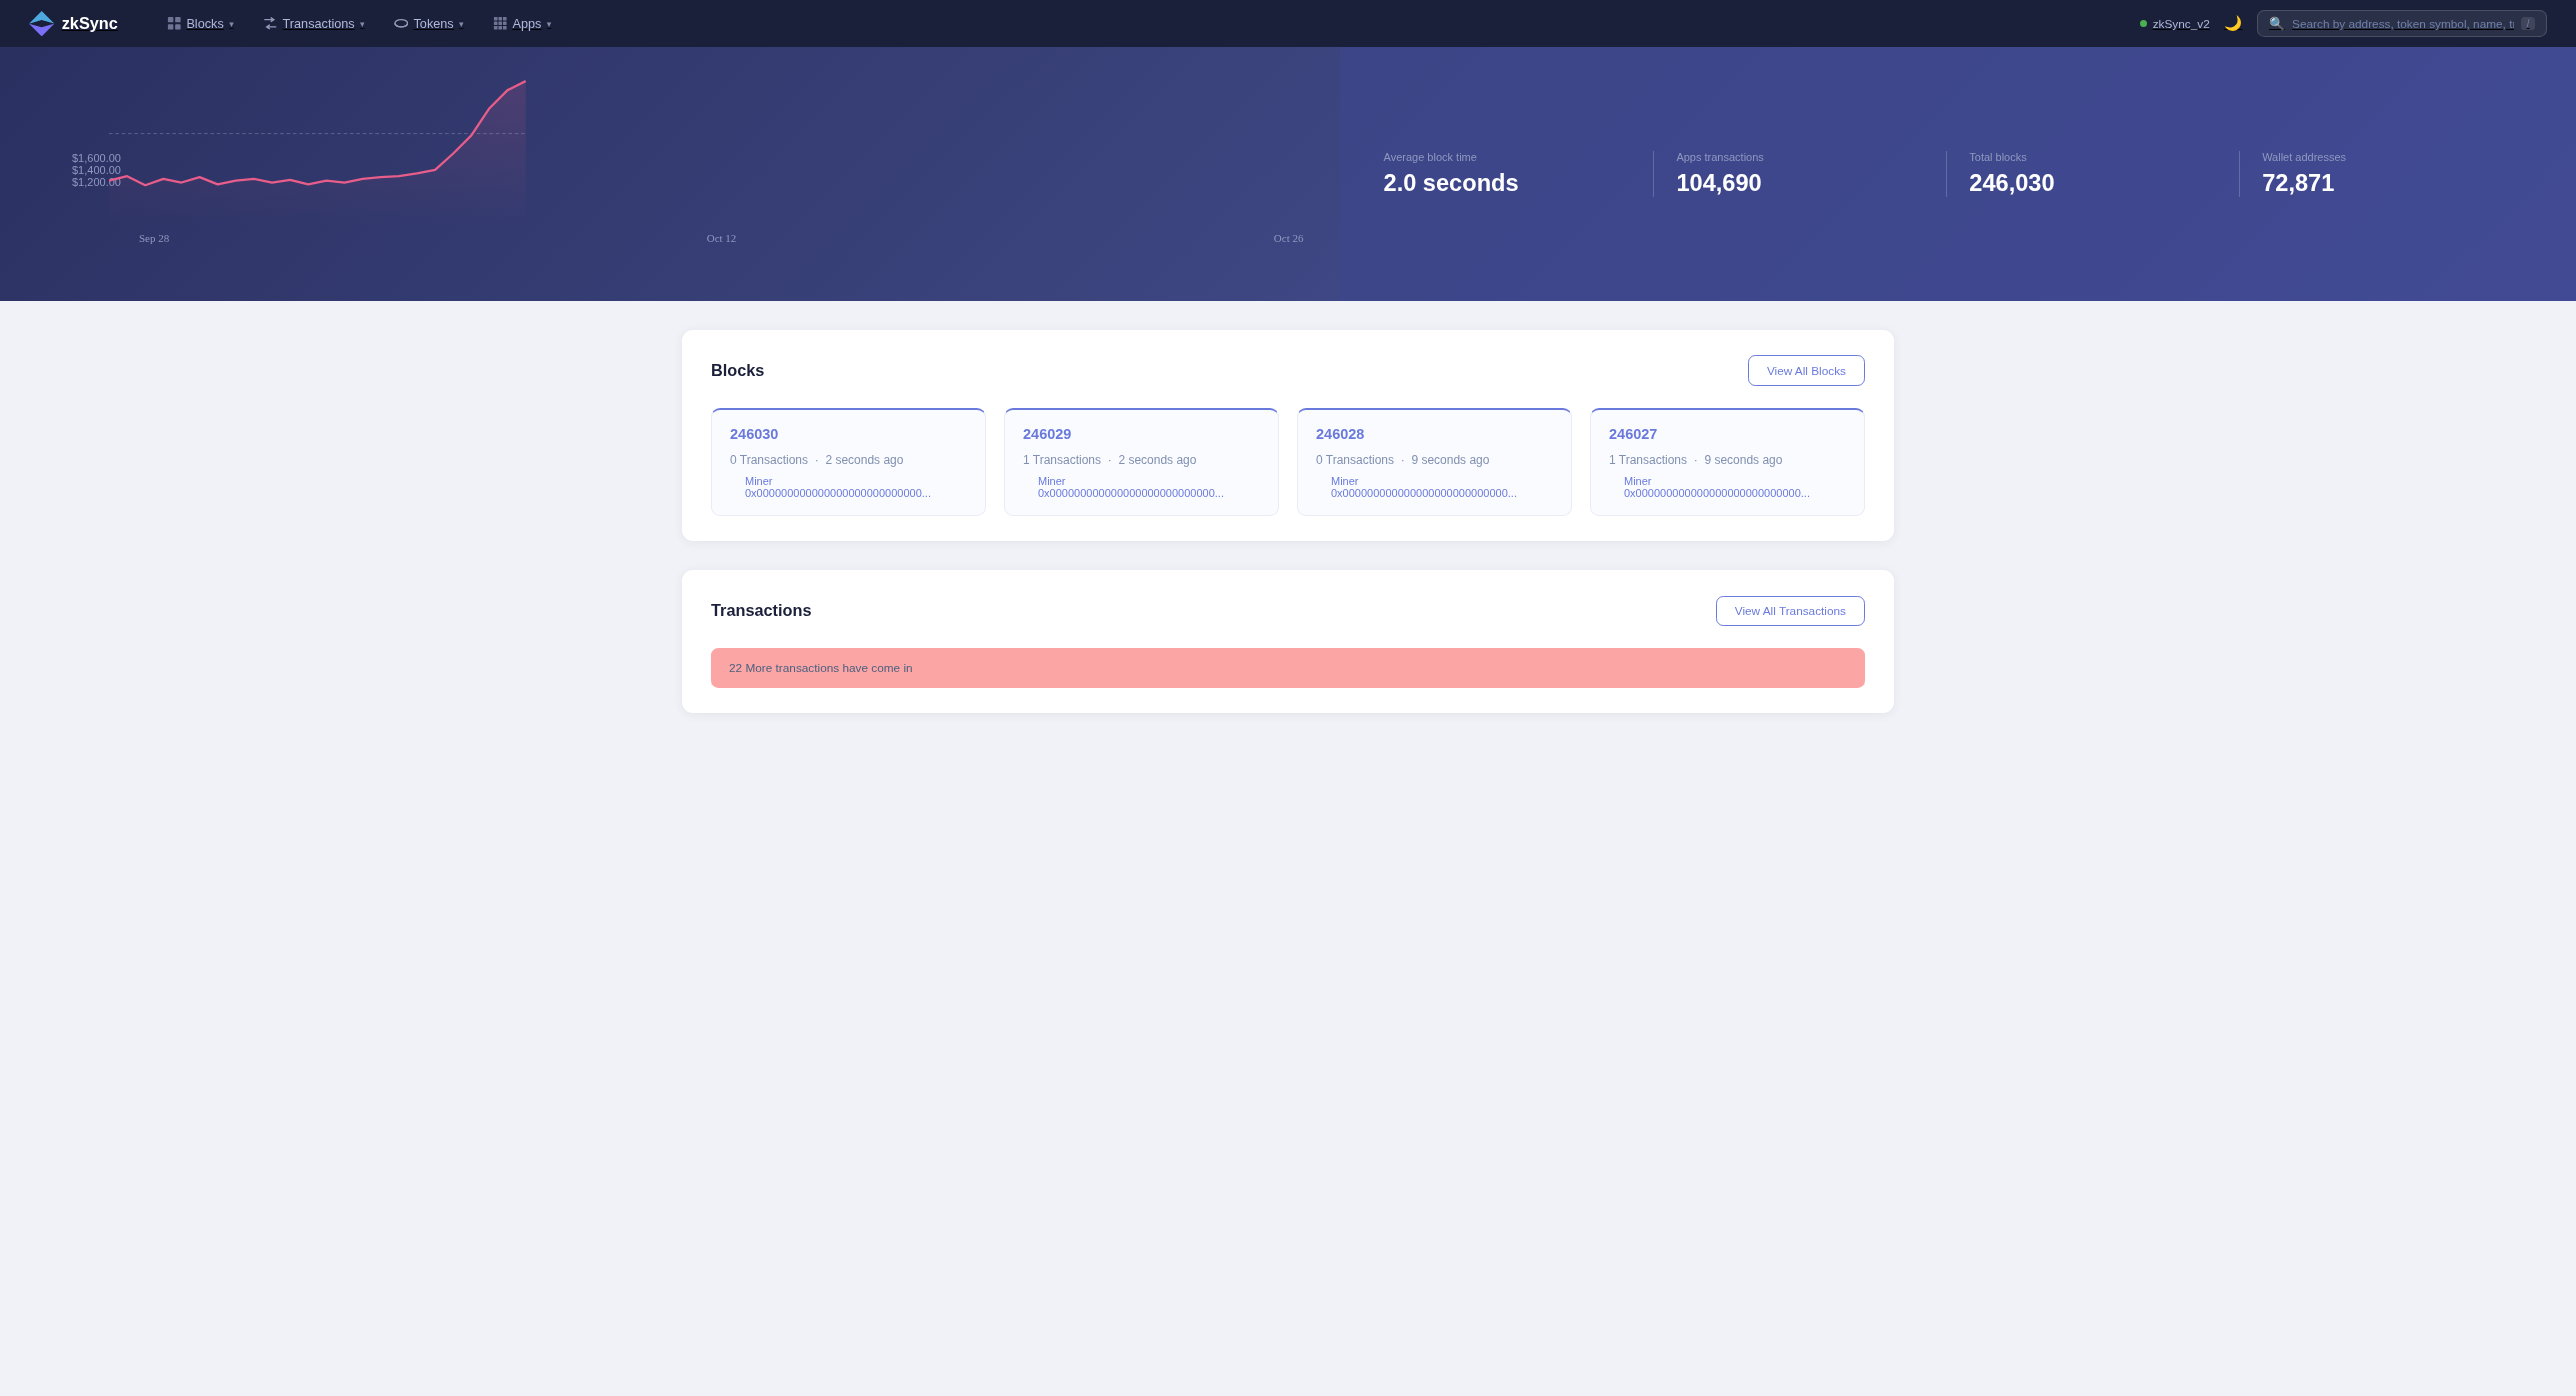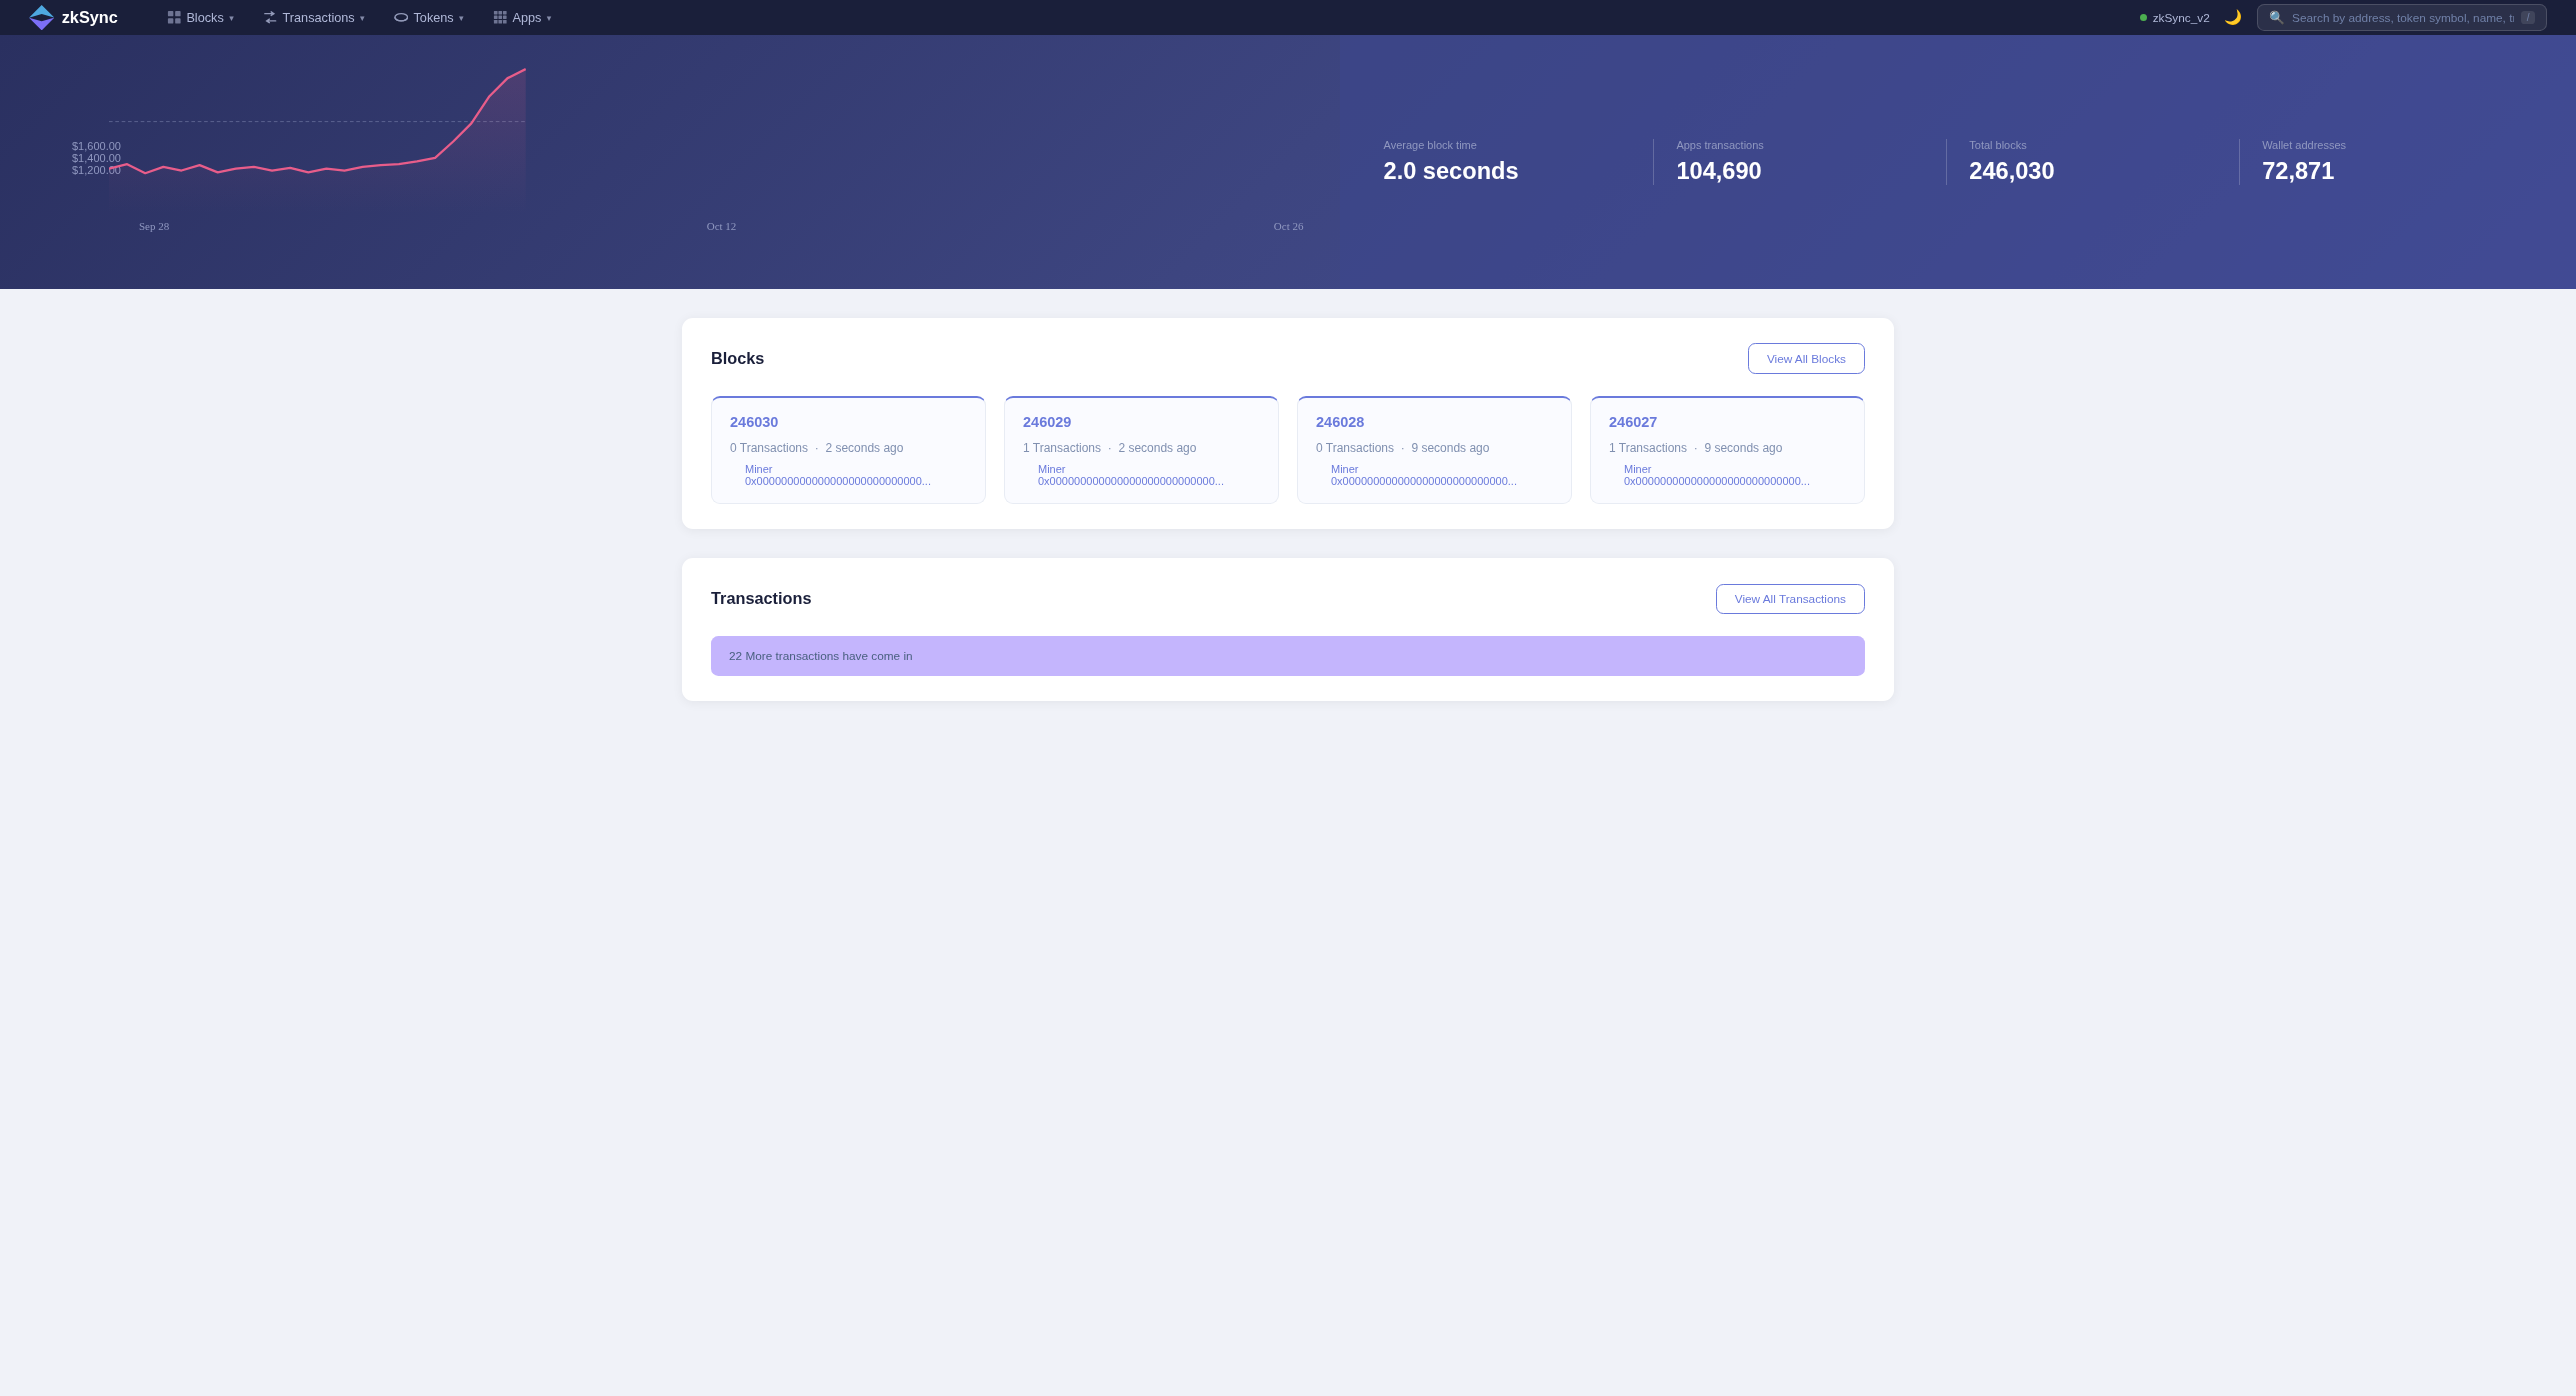--- a/index.html
+++ b/index.html
@@ -9,25 +9,26 @@
       min-height: 100vh;
       font-size: 12.7px;
     }
 
     
     .navbar {
       background: #1a1f3a;
       display: flex;
       align-items: center;
       padding: 0 29px;
-      height: 35px;
+      height: 47px;
       gap: 0;
       position: sticky;
       top: 0;
       z-index: 100;
+      text-decoration: underline;
     }
     .navbar-logo {
       display: flex;
       align-items: center;
       gap: 7.3px;
       color: #fff;
       font-weight: 700;
       font-size: 16.3px;
       margin-right: 36px;
       text-decoration: none;
@@ -266,21 +267,21 @@
       font-size: 11px;
       padding-left: 15px;
     }
     .block-miner span {
       color: #6a7adc;
       cursor: pointer;
     }
 
     
     .transactions-notice {
-      background: #c4b5fd;
+      background: #fca5a5;
       border-radius: 7.3px;
       padding: 12.7px 18px;
       color: #4a6080;
       font-size: 11.8px;
       display: flex;
       align-items: center;
       gap: 7.3px;
     }
 
     

